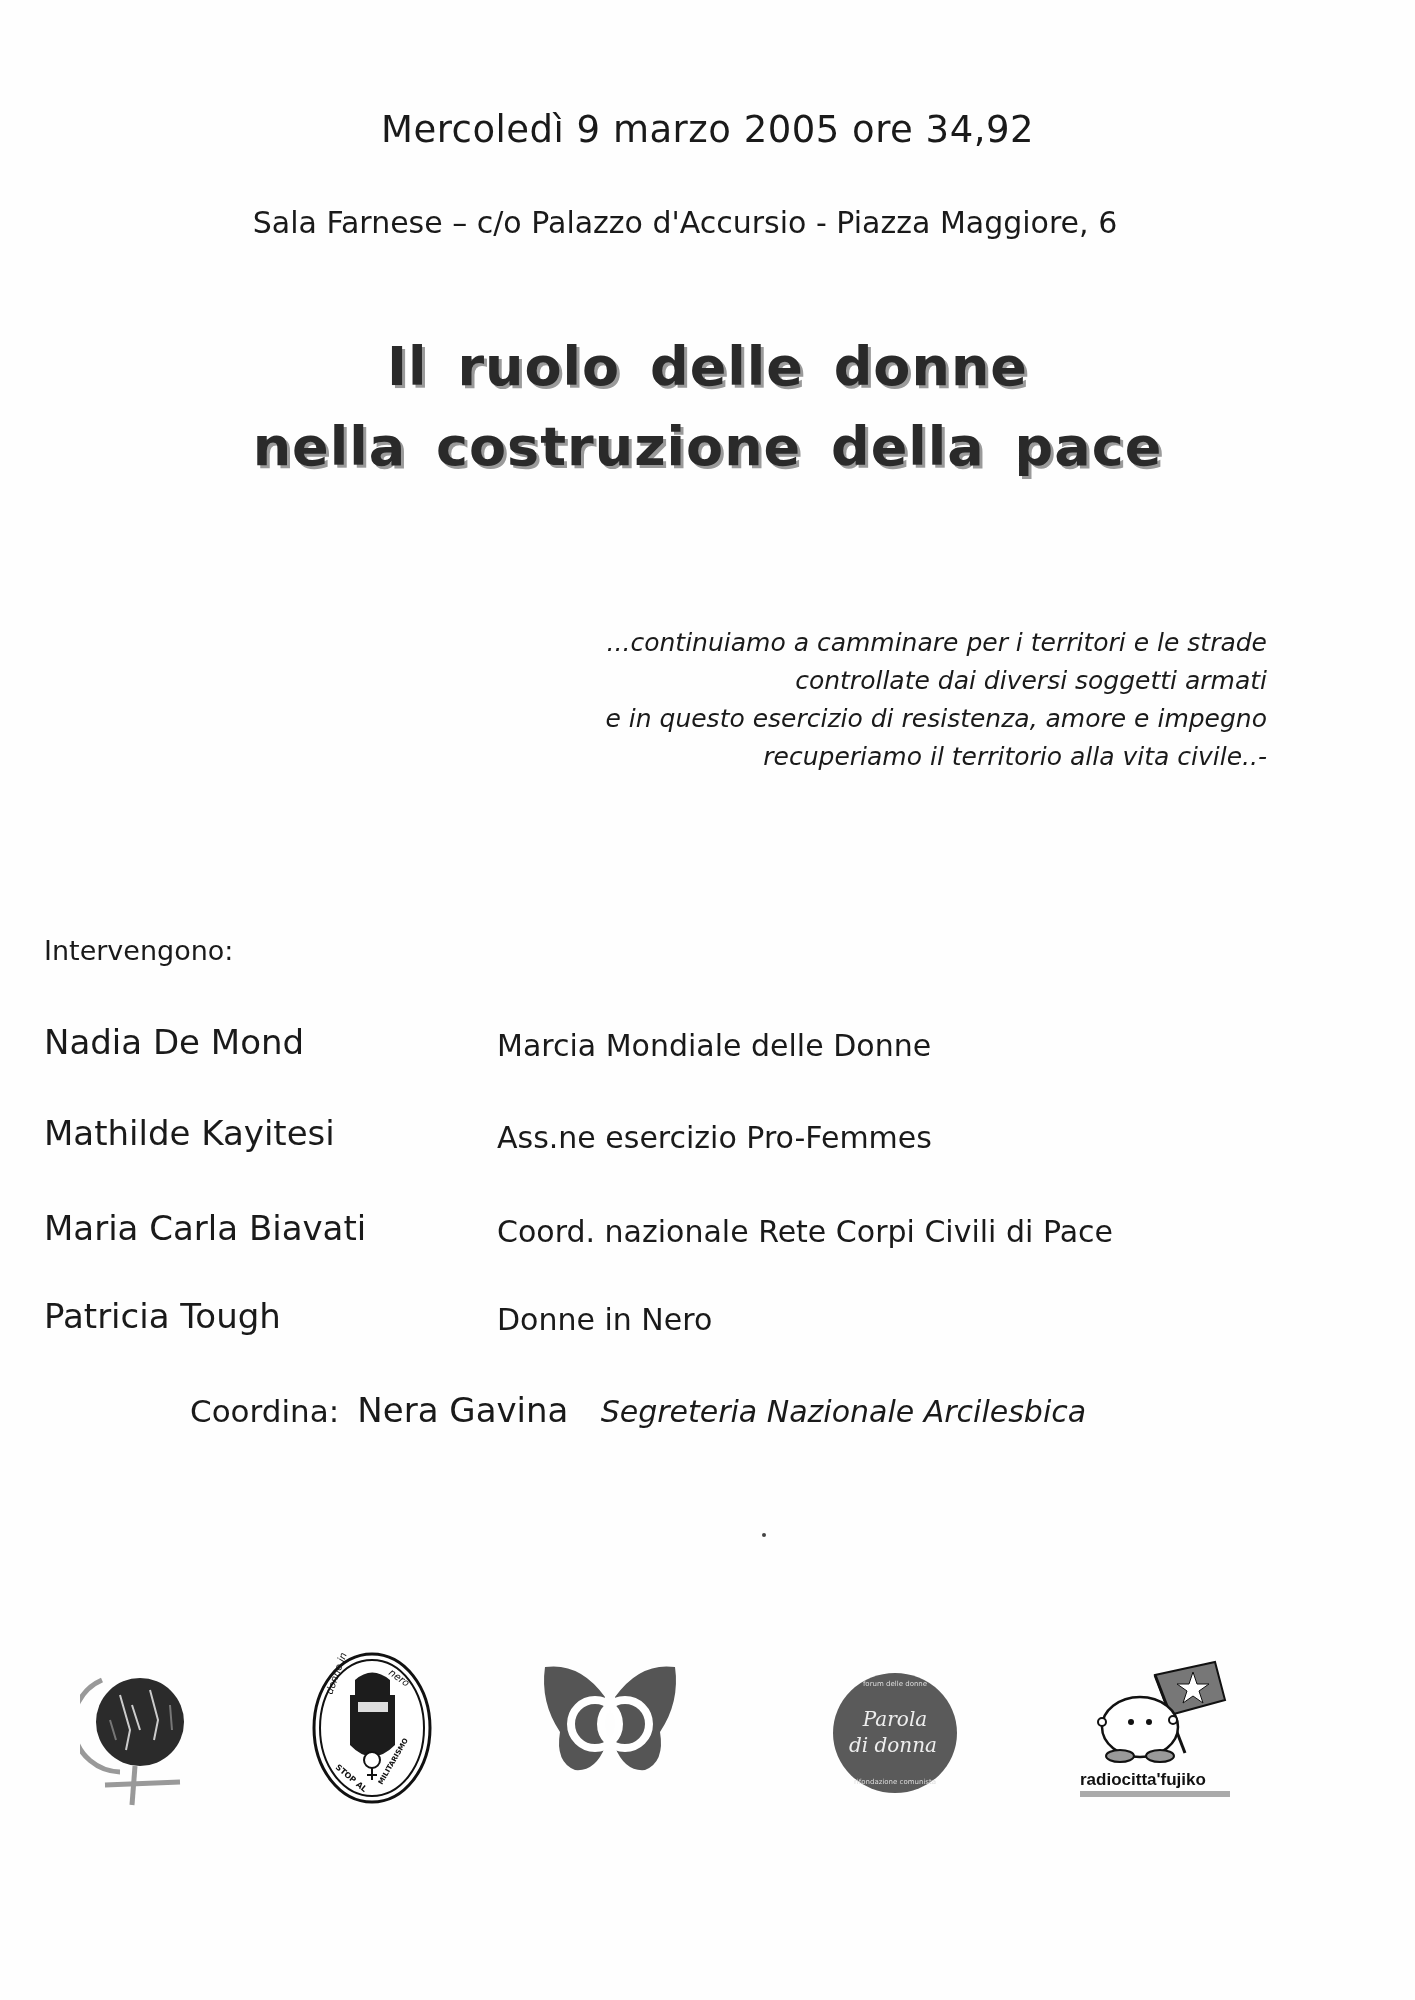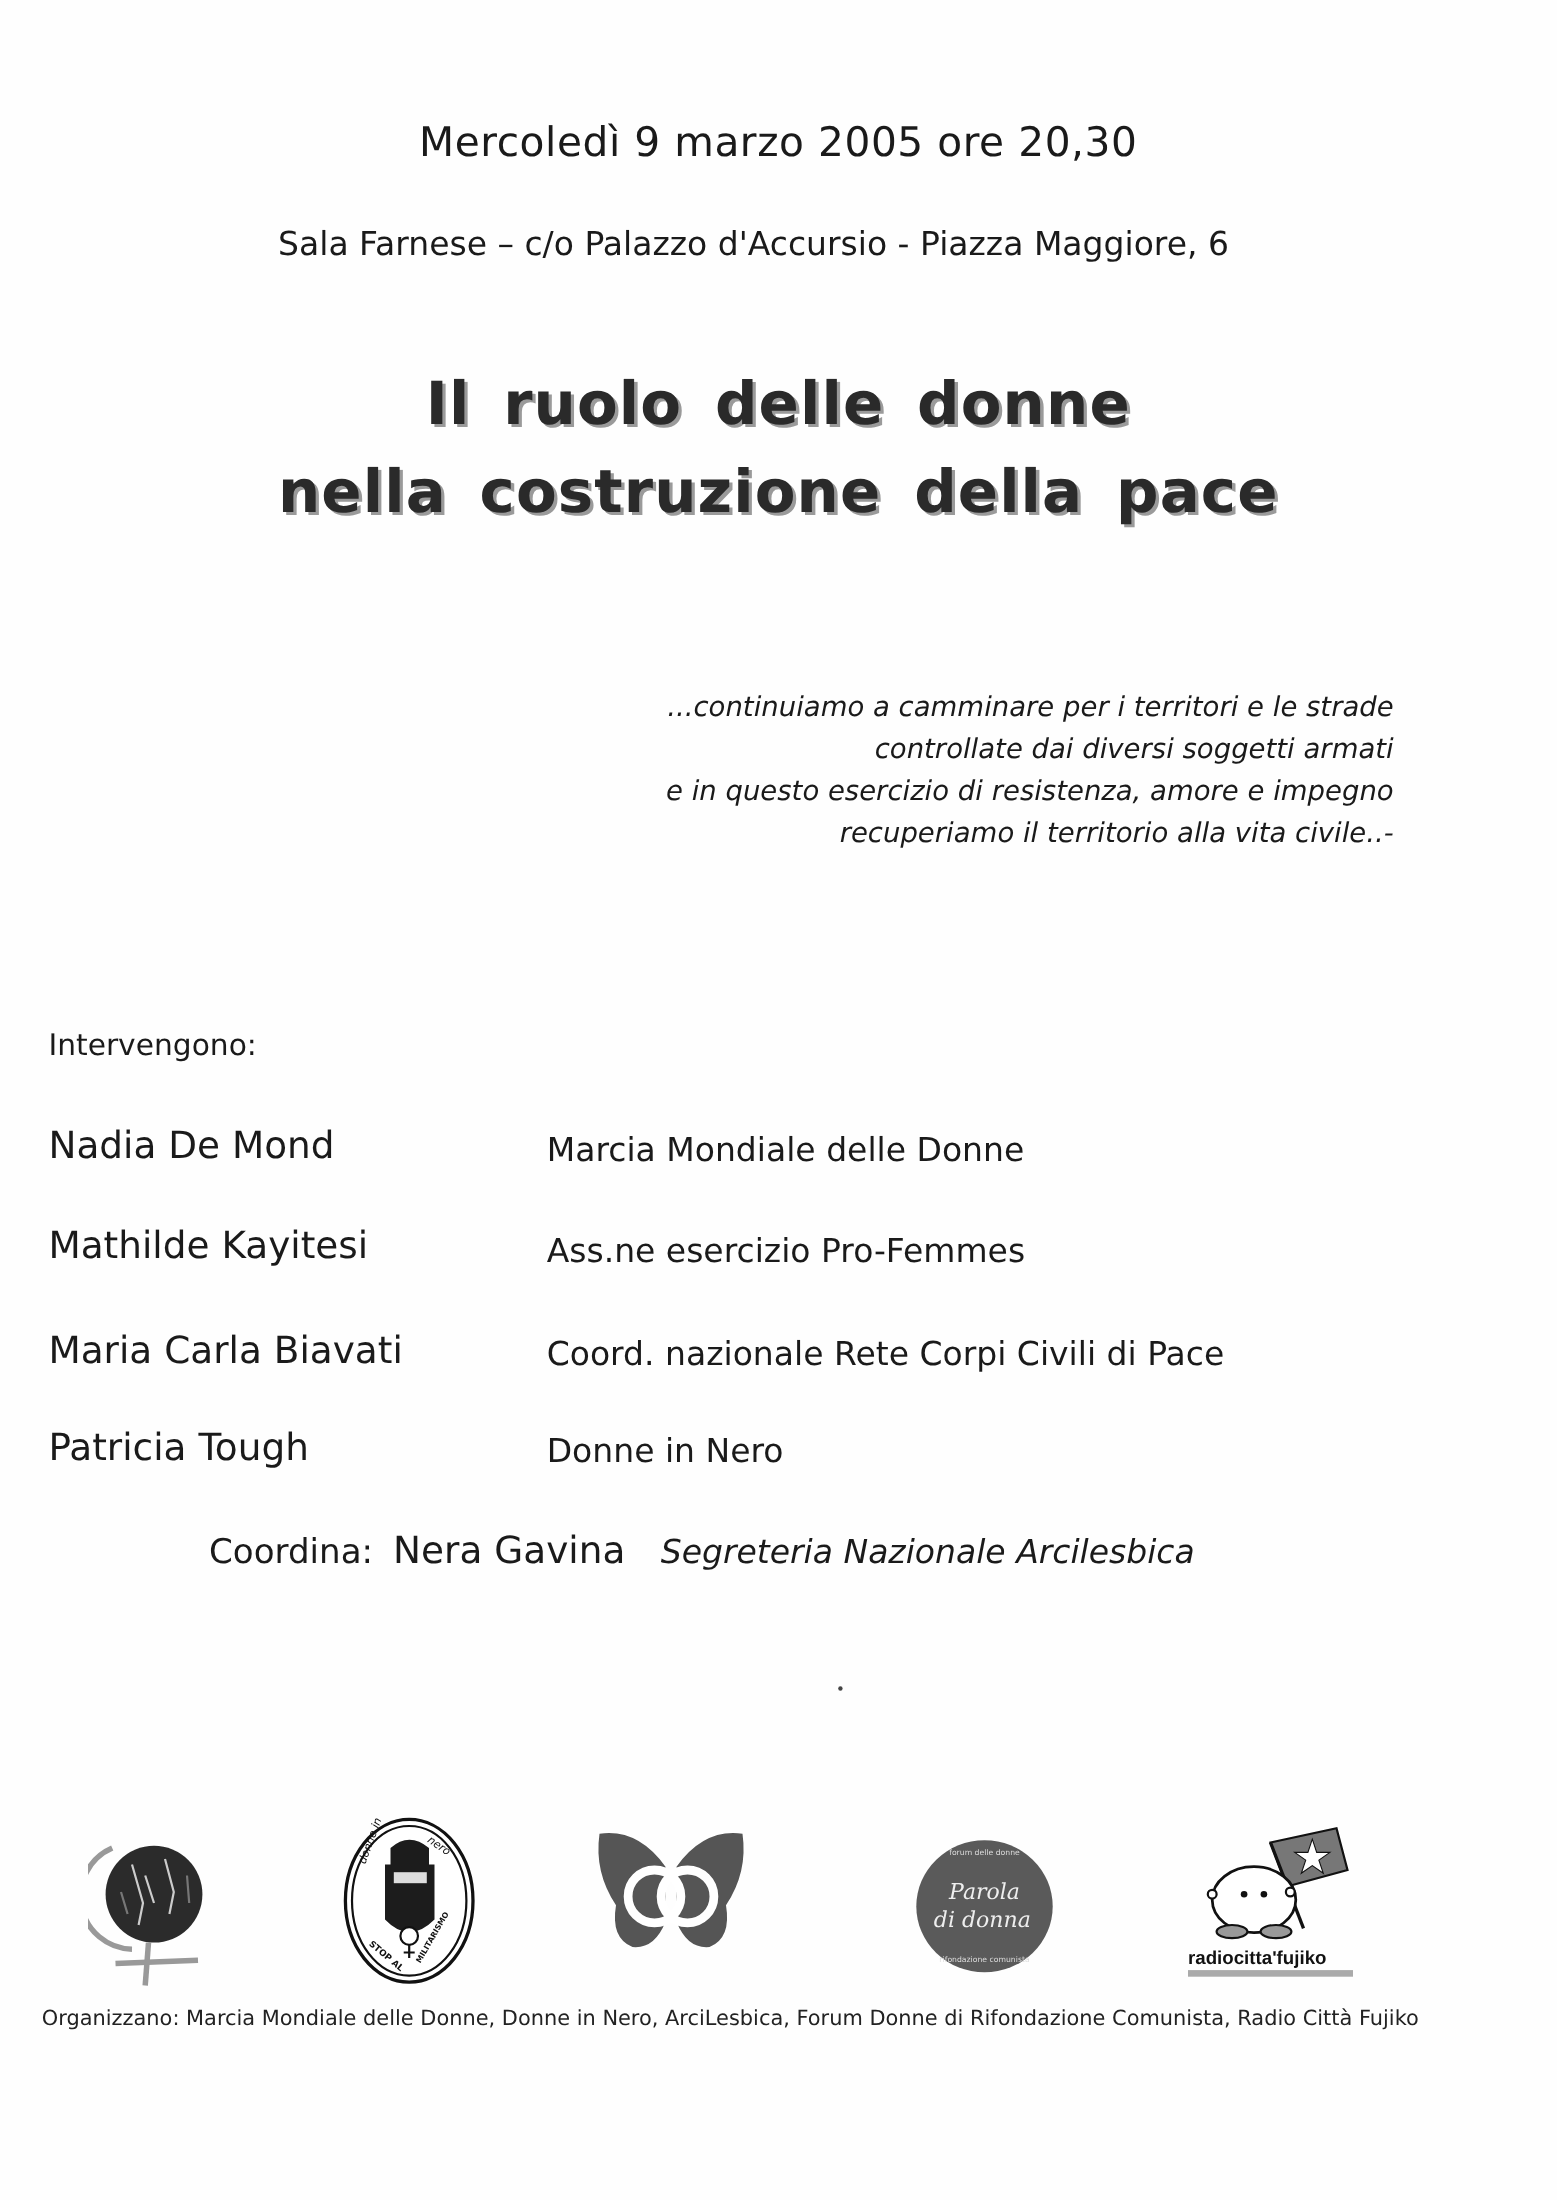--- a/index.html
+++ b/index.html
@@ -25,21 +25,21 @@
   .logo { position: absolute; }
   .footer { left: 38px; top: 1824px; font-size: 19px; color: #222; }
   .speck { position: absolute; width: 4px; height: 4px; border-radius: 50%; background: #444; }
   .radio-text { font-family: "Liberation Sans", sans-serif; font-weight: bold; font-size: 17px; }
 </style>
 </head>
 <body>
 
 <div class="page">
 
-  <div class="abs date">Mercoledì 9 marzo 2005 ore 20,30</div>
+  <div class="abs date">Mercoledì 9 marzo 2005 ore 34,92</div>
   <div class="abs venue">Sala Farnese – c/o Palazzo d'Accursio - Piazza Maggiore, 6</div>
 
   <div class="abs title title2">nella costruzione della pace</div>
   <div class="abs title title1">Il ruolo delle donne</div>
 
   <div class="abs quote">
     <div>...continuiamo a camminare per i territori e le strade</div>
     <div>controllate dai diversi soggetti armati</div>
     <div>e in questo esercizio di resistenza, amore e impegno</div>
     <div>recuperiamo il territorio alla vita civile..-</div>
@@ -123,15 +123,14 @@
       <circle cx="98" cy="60" r="4" fill="#fff" stroke="#111" stroke-width="2"></circle>
       <circle cx="56" cy="62" r="3" fill="#111"></circle>
       <circle cx="74" cy="62" r="3" fill="#111"></circle>
       <ellipse cx="45" cy="96" rx="14" ry="6" fill="#999" stroke="#111" stroke-width="2"></ellipse>
       <ellipse cx="85" cy="96" rx="14" ry="6" fill="#999" stroke="#111" stroke-width="2"></ellipse>
     </svg>
     <div class="radio-text" style="position:absolute; left:5px; top:110px; color:#111;">radiocitta'fujiko</div>
     <div style="position:absolute; left:5px; top:131px; width:150px; height:6px; background:#aaa;"></div>
   </div>
 
-  <div class="abs footer">Organizzano: Marcia Mondiale delle Donne, Donne in Nero, ArciLesbica, Forum Donne di Rifondazione Comunista, Radio Città Fujiko</div>
 
 </div>
 
 </body></html>

